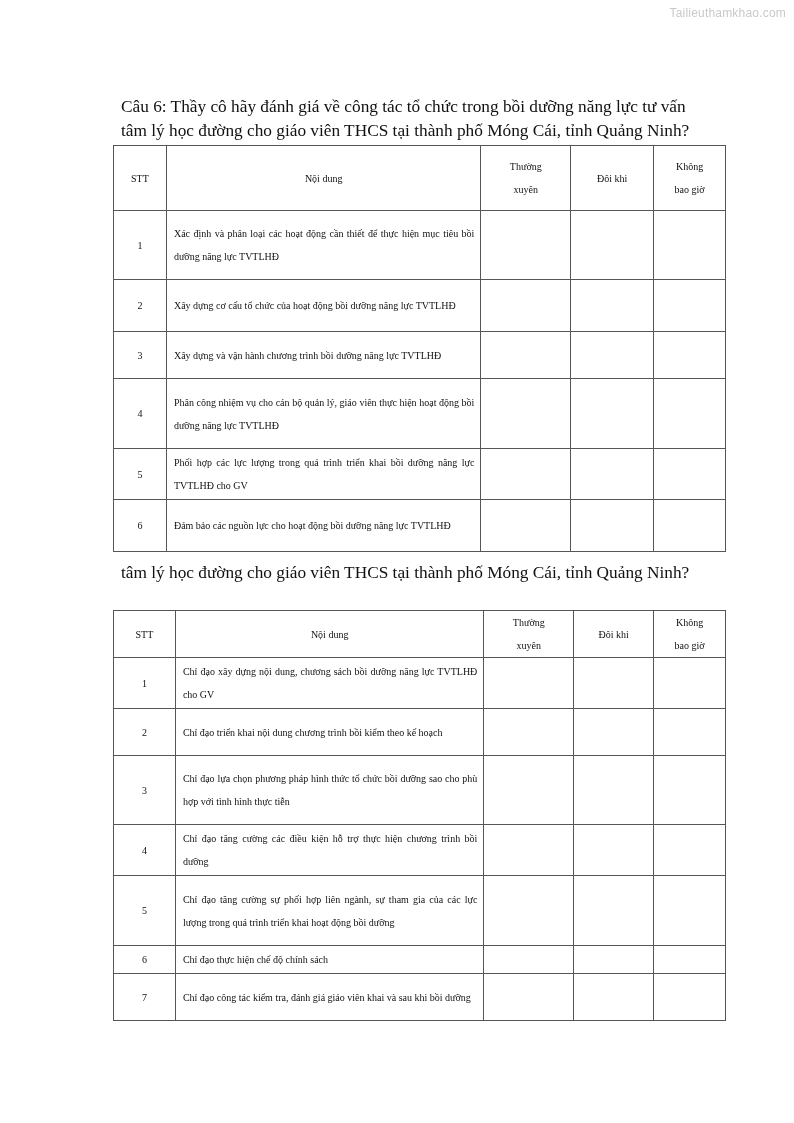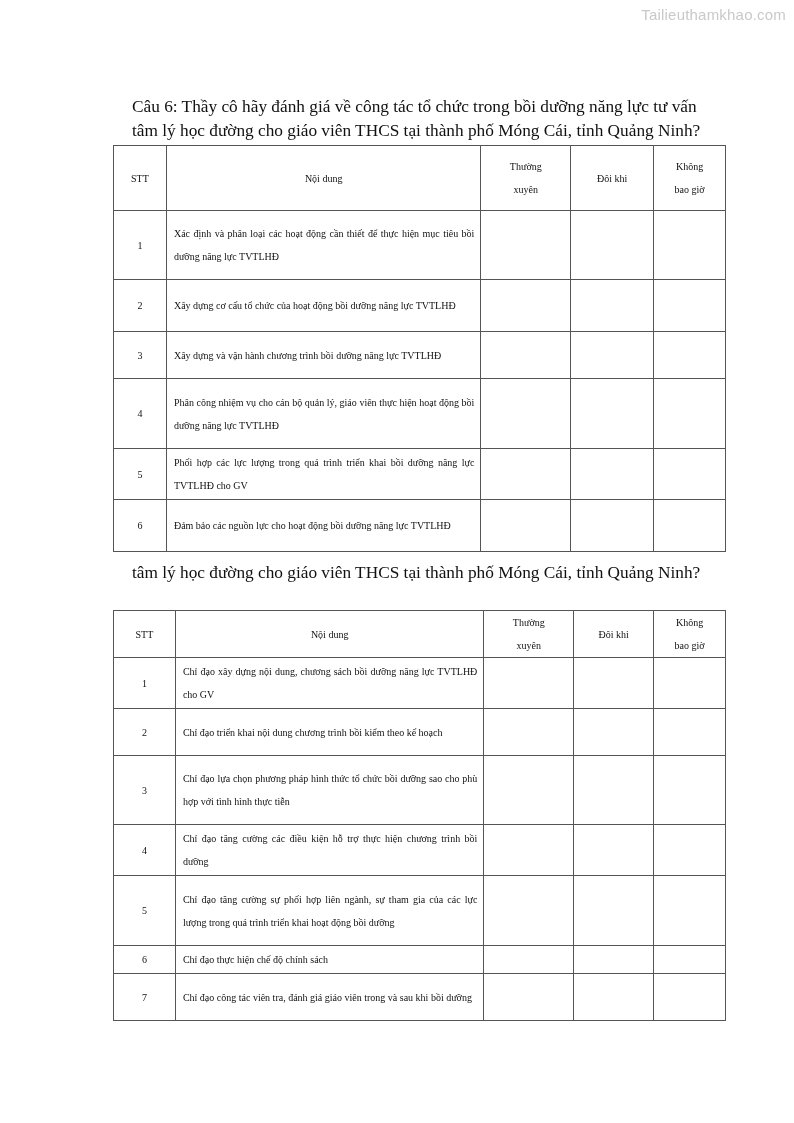--- a/index.html
+++ b/index.html
@@ -1,20 +1,20 @@
 <!DOCTYPE html>
 <html><head>
 <meta charset="utf-8">
 <style>
   html, body { margin: 0; padding: 0; background: #ffffff; }
   body { width: 794px; height: 1123px; position: relative; overflow: hidden;
          font-family: "Liberation Serif", "DejaVu Serif", serif; color: #111; }
   .watermark { position: absolute; top: 6px; right: 8px; font-family: "Liberation Sans", "DejaVu Sans", sans-serif;
-               font-size: 15px; color: #c9c9c9; letter-spacing: 0.2px; }
-  .question { position: absolute; left: 132px; width: 610px; font-size: 17.3px; line-height: 24px; white-space: nowrap; }
+               font-size: 12px; color: #c9c9c9; letter-spacing: 0.2px; }
+  .question { position: absolute; left: 121px; width: 610px; font-size: 17.3px; line-height: 24px; white-space: nowrap; }
   table { position: absolute; border-collapse: collapse; font-size: 10px; line-height: 23px; }
   td, th { border: 1.2px solid #555; padding: 0; font-weight: normal; vertical-align: middle; }
   th { text-align: center; }
   td.stt { text-align: center; }
   td.content { text-align: justify; text-align-last: left; padding: 2px 6px 2px 7px; margin-top: 24px; }
   #t1 { left: 113px; top: 145px; width: 613px; }
   #t2 { left: 113px; top: 610px; width: 613px; }
   #q1 { top: 95px; }
   #q2 { top: 561px; }
 </style>
@@ -146,19 +146,19 @@
   </tr>
   <tr style="height:23px">
     <td class="stt">6</td>
     <td class="content">Chỉ đạo thực hiện chế độ chính sách</td>
     <td></td>
     <td></td>
     <td></td>
   </tr>
   <tr style="height:47px">
     <td class="stt">7</td>
-    <td class="content">Chỉ đạo công tác viên tra, đánh giá giáo viên trong và sau khi bồi dưỡng</td>
+    <td class="content">Chỉ đạo công tác kiểm tra, đánh giá giáo viên khai và sau khi bồi dưỡng</td>
     <td></td>
     <td></td>
     <td></td>
   </tr>
 </tbody>
   </table>
 
 </body></html>

